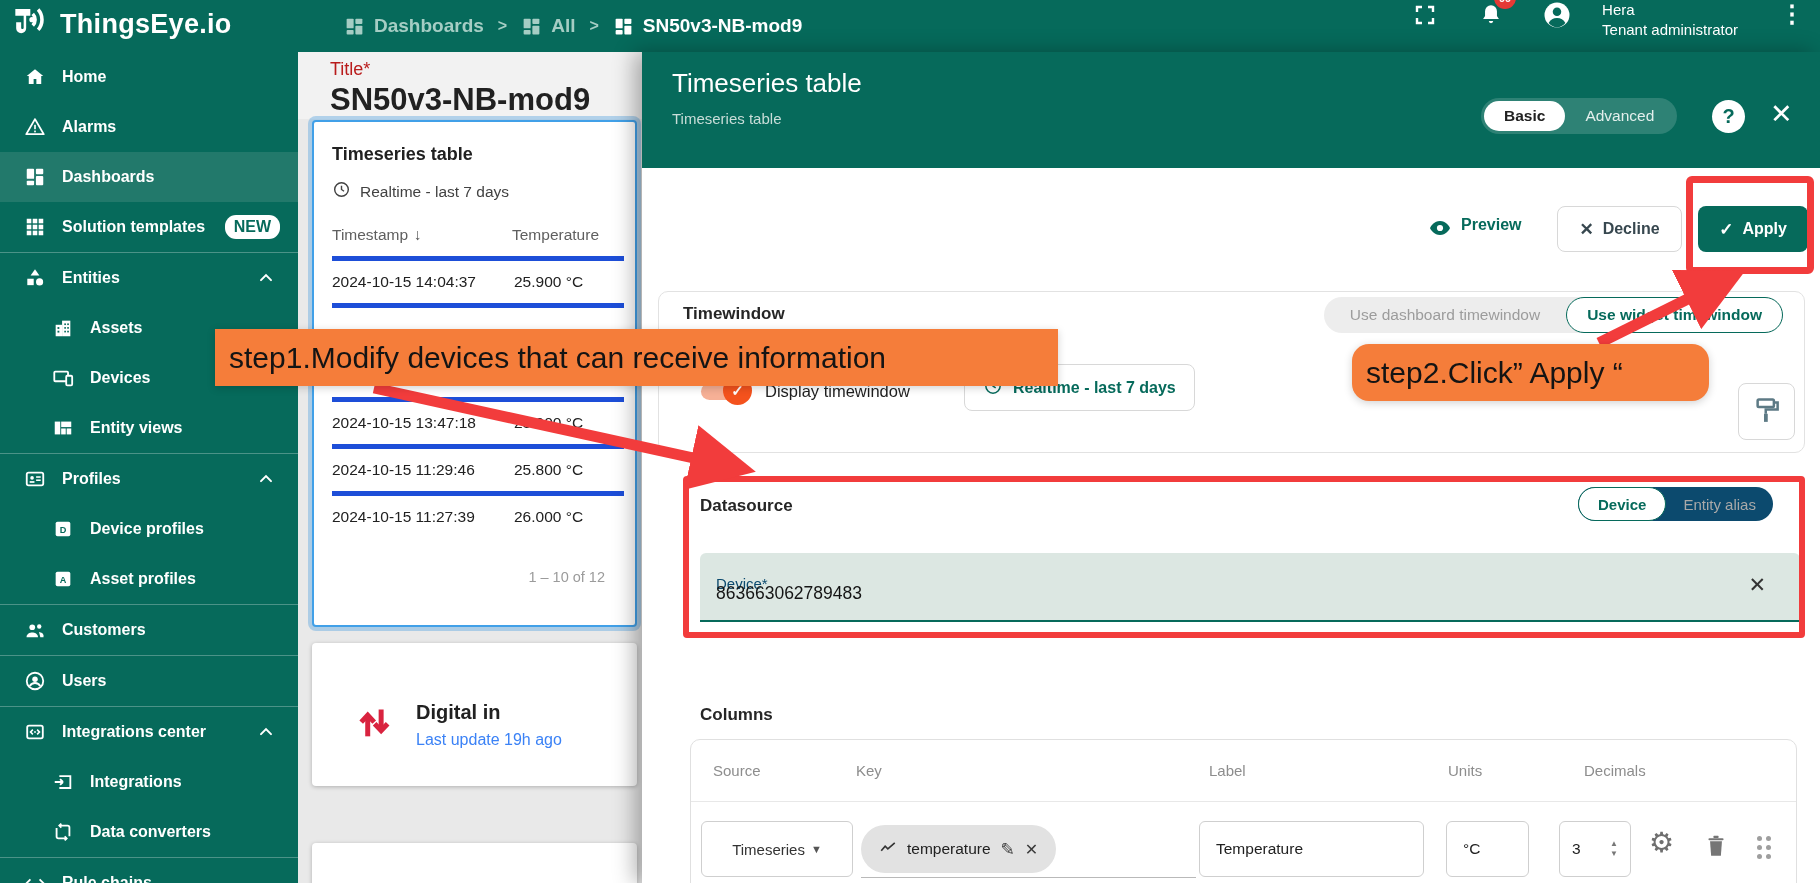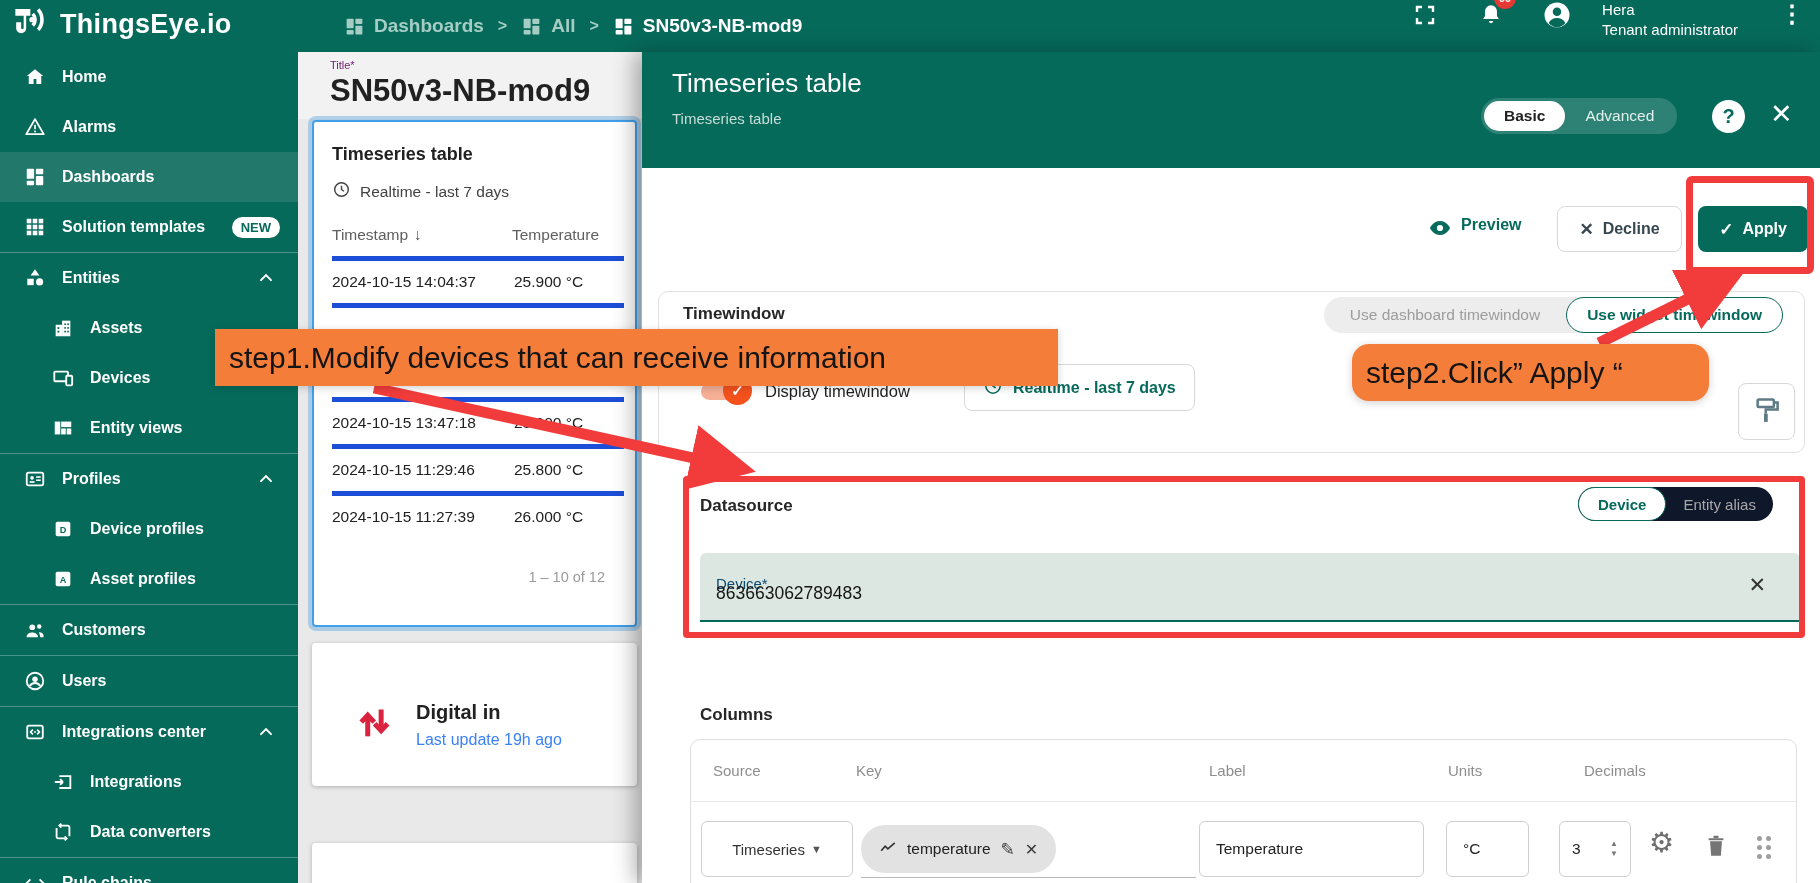--- a/index.html
+++ b/index.html
@@ -22,27 +22,27 @@
   .user-block .role{font-weight:400;}
   .dots{color:#fff;font-size:24px;font-weight:700;cursor:pointer;padding:0 6px;}
   
   .sidebar{position:absolute;left:0;top:52px;width:298px;height:831px;background:#066a5b;z-index:4;overflow:hidden;}
   .sbitem{position:relative;display:flex;align-items:center;height:50px;padding-left:24px;gap:16px;cursor:pointer;}
   .sbitem.indent{padding-left:52px;}
   .sbitem.active{background:#22796b;}
   .sbitem .lbl{color:#fff;font-size:16px;font-weight:600;white-space:nowrap;}
   .sbicon{width:22px;height:22px;flex:0 0 22px;display:flex;align-items:center;justify-content:center;}
   .chev{position:absolute;right:22px;top:15px;width:20px;height:20px;}
-  .newbadge{margin-left:auto;margin-right:18px;background:#fff;color:#066a5b;font-size:13px;font-weight:700;
+  .newbadge{margin-left:auto;margin-right:18px;background:#fff;color:#066a5b;font-size:16px;font-weight:700;
             border-radius:11px;padding:3px 9px;}
   .sbdiv{height:1px;background:rgba(255,255,255,.28);}
   
   .midpanel{position:absolute;left:298px;top:52px;width:344px;height:831px;background:#e9e9e9;overflow:hidden;z-index:3;}
   .title-strip{position:absolute;left:0;top:0;width:344px;height:67px;background:#f2f2f2;padding:7px 0 0 32px;overflow:hidden;}
-  .title-label{font-size:11px;color:#701a75;}
+  .title-label{font-size:18px;color:#b91c1c;}
   .title-value{font-size:31px;font-weight:700;color:#212121;white-space:nowrap;margin-top:2px;}
   .wcard{position:absolute;background:#fff;border-radius:4px;box-shadow:0 1px 4px rgba(0,0,0,.25);}
   .wcard.selected{border:2px solid #41a0e8;box-shadow:0 0 0 4px rgba(98,169,223,.45);}
   .card1{left:14px;top:68px;width:325px;height:507px;overflow:hidden;}
   .c1-title{position:absolute;left:18px;top:22px;font-size:18px;font-weight:600;color:#212121;}
   .c1-tw{position:absolute;left:18px;top:58px;display:flex;align-items:center;gap:9px;color:#424242;font-size:15.5px;}
   .c1-head{position:absolute;left:18px;top:104px;width:290px;display:flex;color:#5f5f5f;font-size:15.5px;}
   .c1-head .h2{margin-left:auto;width:110px;}
   .sortarr{color:#555;margin-left:6px;}
   .c1-body{position:absolute;left:18px;top:134px;width:292px;}
@@ -91,21 +91,21 @@
   .tw-toggle .track{position:absolute;left:0;top:7px;width:46px;height:17px;border-radius:9px;background:#f6b096;}
   .tw-toggle .thumb{position:absolute;left:22px;top:0;width:29px;height:29px;border-radius:50%;background:#f4521d;
                     color:#fff;font-size:15px;font-weight:700;display:flex;align-items:center;justify-content:center;}
   .tw-display{position:absolute;left:106px;top:90px;font-size:16.5px;color:#1f1f1f;}
   .tw-value{position:absolute;left:305px;top:72px;height:47px;border:1px solid #d8d8d8;border-radius:8px;background:#fff;
             display:flex;align-items:center;gap:10px;padding:0 18px;color:#066a5b;font-size:16px;font-weight:600;cursor:pointer;}
   .roller-btn{position:absolute;left:1079px;top:91px;width:57px;height:57px;border:1px solid #d8d8d8;border-radius:8px;
               background:#fff;display:flex;align-items:center;justify-content:center;cursor:pointer;}
   
   .ds-h{position:absolute;left:58px;top:328px;}
-  .ds-pills{position:absolute;left:936px;top:319px;height:34px;background:#0f172a;border-radius:17px;display:flex;align-items:center;}
+  .ds-pills{position:absolute;left:936px;top:319px;height:34px;background:#0c4a6e;border-radius:17px;display:flex;align-items:center;}
   .ds-pill-on{height:34px;border:1.5px solid #066a5b;border-radius:17px;background:#fff;color:#066a5b;font-size:15px;
               font-weight:700;display:flex;align-items:center;padding:0 19px;cursor:pointer;}
   .ds-pill-off{color:#a9a9a9;font-size:15px;padding:0 17px;cursor:pointer;white-space:nowrap;}
   .device-field{position:absolute;left:58px;top:385px;width:1100px;height:69px;background:#dce7e2;
                 border-radius:6px 6px 0 0;border-bottom:2px solid #066a5b;cursor:text;}
   .device-label{position:absolute;left:16px;top:22px;font-size:15px;color:#0c4a6e;}
   .device-value{position:absolute;left:16px;top:30px;font-size:17.5px;color:#141414;}
   .device-clear{position:absolute;right:34px;top:20px;font-size:21px;color:#333;cursor:pointer;}
   
   .cols-h{position:absolute;left:58px;top:537px;}

